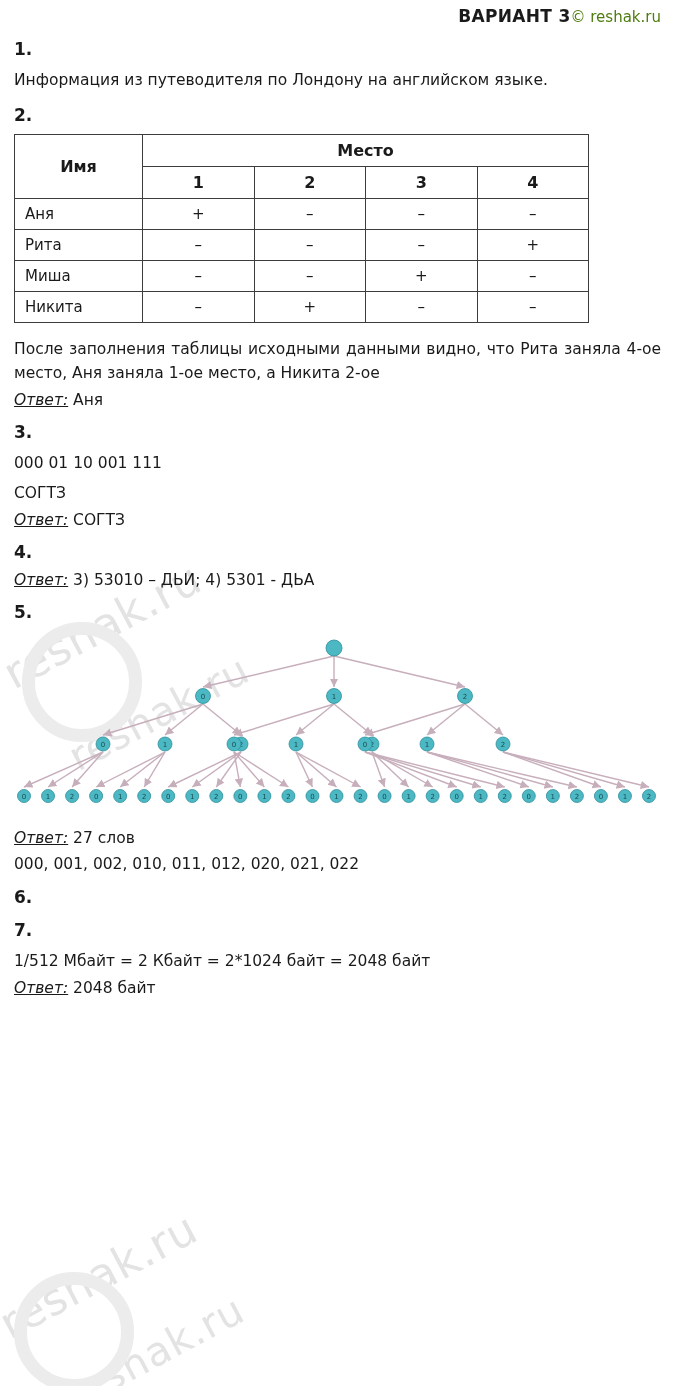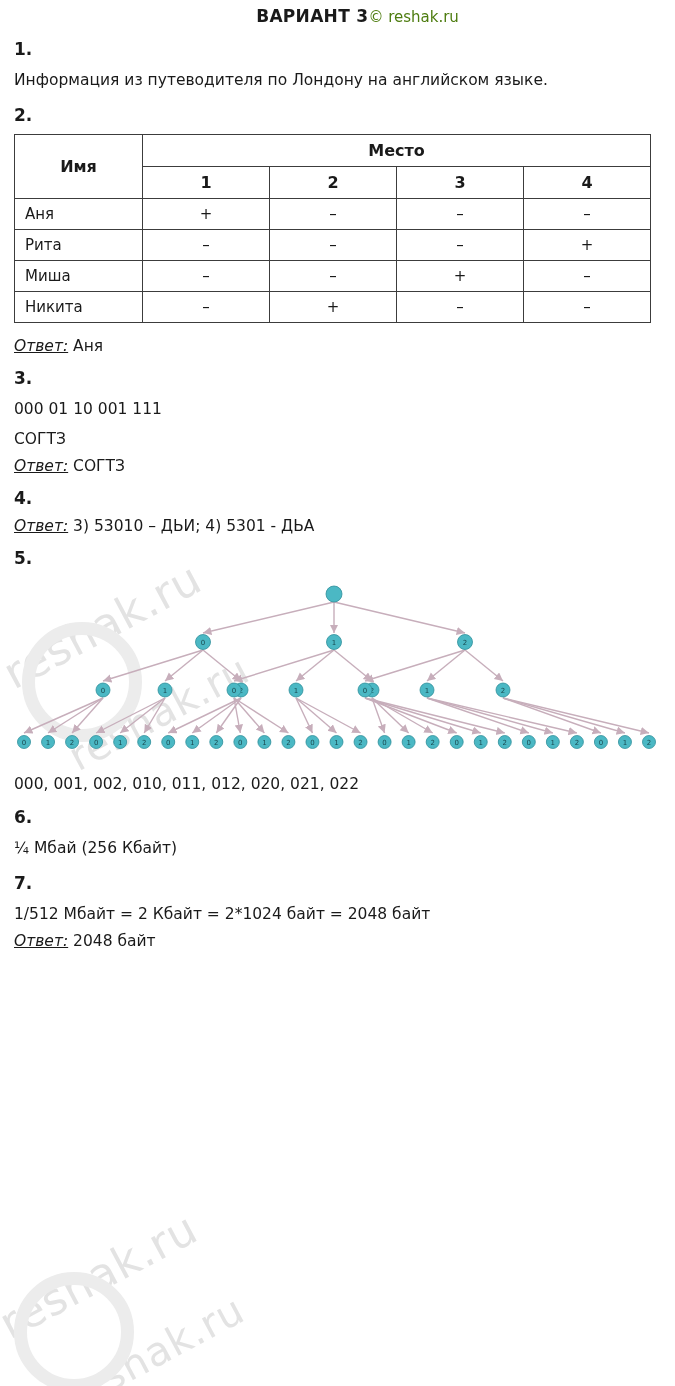--- a/index.html
+++ b/index.html
@@ -44,21 +44,21 @@
     z-index: 0;
     pointer-events: none;
   }
   .ring-1 { left: 22px; top: 622px; }
   .ring-2 { left: 14px; top: 1272px; }
   .content { position: relative; z-index: 2; }
 
   
   .top-bar {
     display: flex;
-    justify-content: center;
+    justify-content: flex-end;
     align-items: baseline;
     margin-bottom: 10px;
     margin-left: 40px;
   }
   .variant-title {
     font-size: 17px;
     font-weight: bold;
     letter-spacing: .3px;
   }
   .site-mark {
@@ -83,21 +83,21 @@
     margin: 4px 0 6px 0;
   }
   .answer-label {
     font-style: italic;
     text-decoration: underline;
   }
 
   
   table.tbl {
     border-collapse: collapse;
-    width: 637px;
+    width: 575px;
     margin: 2px 0 14px 0;
     font-size: 15px;
   }
   table.tbl td, table.tbl th {
     border: 1px solid #3c3c3c;
     text-align: center;
     padding: 6px 4px;
     font-weight: normal;
   }
   table.tbl th.name-head {
@@ -193,20 +193,21 @@
       <tr>
         <td class="name-cell">Никита</td>
         <td>–</td>
         <td>+</td>
         <td>–</td>
         <td>–</td>
       </tr>
     </tbody>
       </table>
 
+    <p class="para justify">После заполнения таблицы исходными данными видно, что Рита заняла 4-ое место, Аня заняла 1-ое место, а Никита 2-ое</p>
     <div class="answer-line">
       <span class="answer-label">Ответ:</span>
       <span>Аня</span>
     </div>
 
     <div class="q-num">3.</div>
     <p class="para">000 01 10 001 111</p>
     <p class="para">СОГТЗ</p>
     <div class="answer-line">
       <span class="answer-label">Ответ:</span>
@@ -426,24 +427,27 @@
               <text x="610.9615384615385" y="165" text-anchor="middle" font-size="7" fill="#1a4a50" font-family="&quot;DejaVu Sans&quot;, sans-serif">1</text>
             </g>
             <g>
               <circle cx="635" cy="162" r="6.5" fill="#4bb8c4" stroke="#2e8f9b" stroke-width="0.8"></circle>
               <text x="635" y="165" text-anchor="middle" font-size="7" fill="#1a4a50" font-family="&quot;DejaVu Sans&quot;, sans-serif">2</text>
             </g>
           </g>
       </svg>
     </div>
 
+    <div class="answer-line">
+      <span class="answer-label">Ответ:</span>
+      <span>27 слов</span>
+    </div>
     <p class="code-line">000, 001, 002, 010, 011, 012, 020, 021, 022</p>
 
     <div class="q-num">6.</div>
-    <p class="para">¼ Мбай (256 Кбайт)</p>
 
     <div class="q-num">7.</div>
     <p class="para">1/512 Мбайт = 2 Кбайт = 2*1024 байт = 2048 байт</p>
     <div class="answer-line">
       <span class="answer-label">Ответ:</span>
       <span>2048 байт</span>
     </div>
 
   </div>
 </div>

